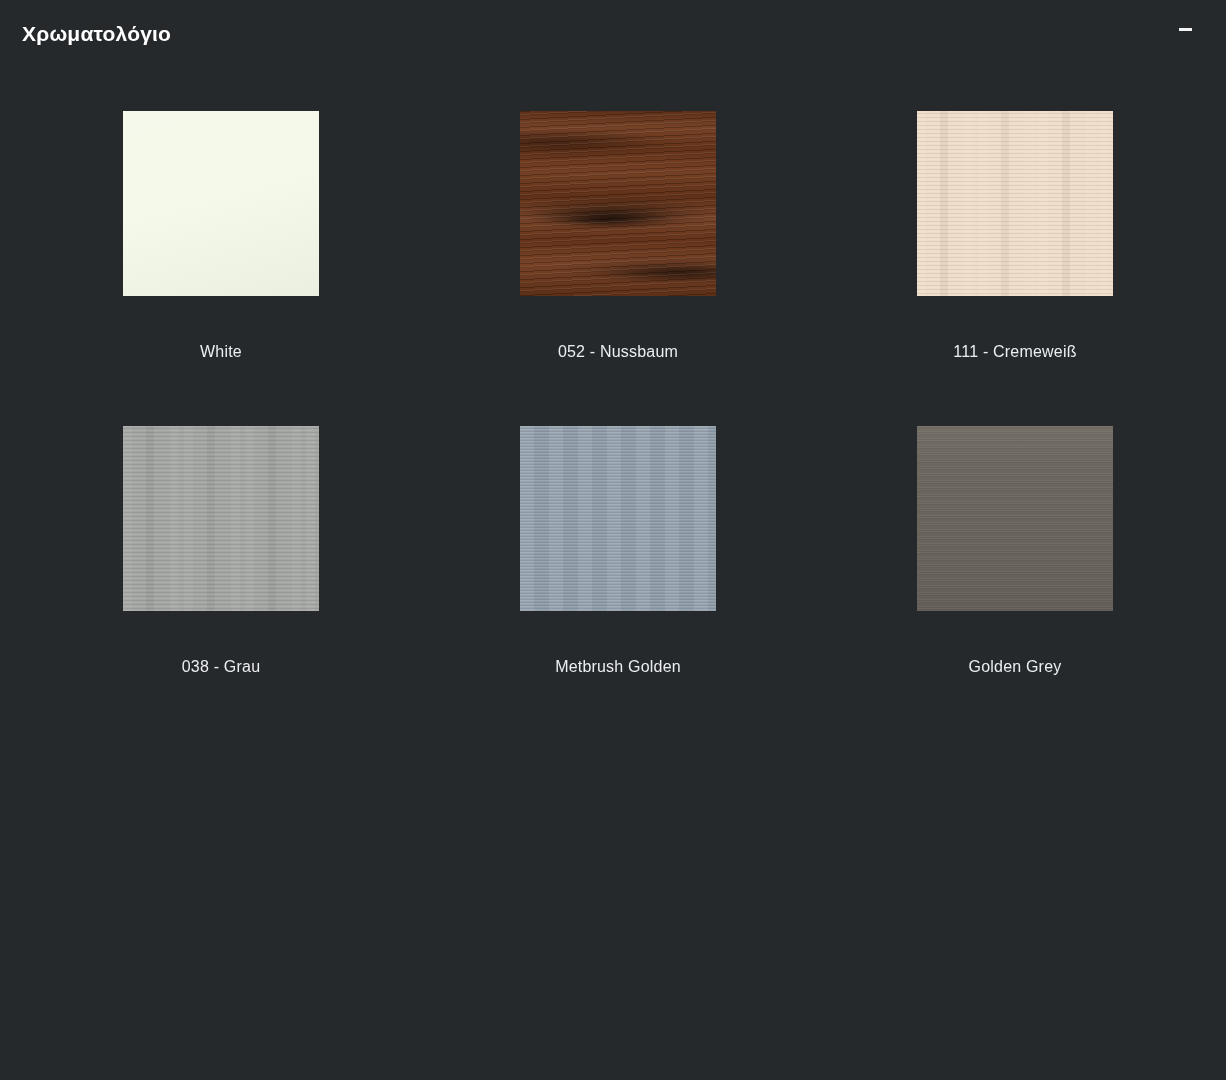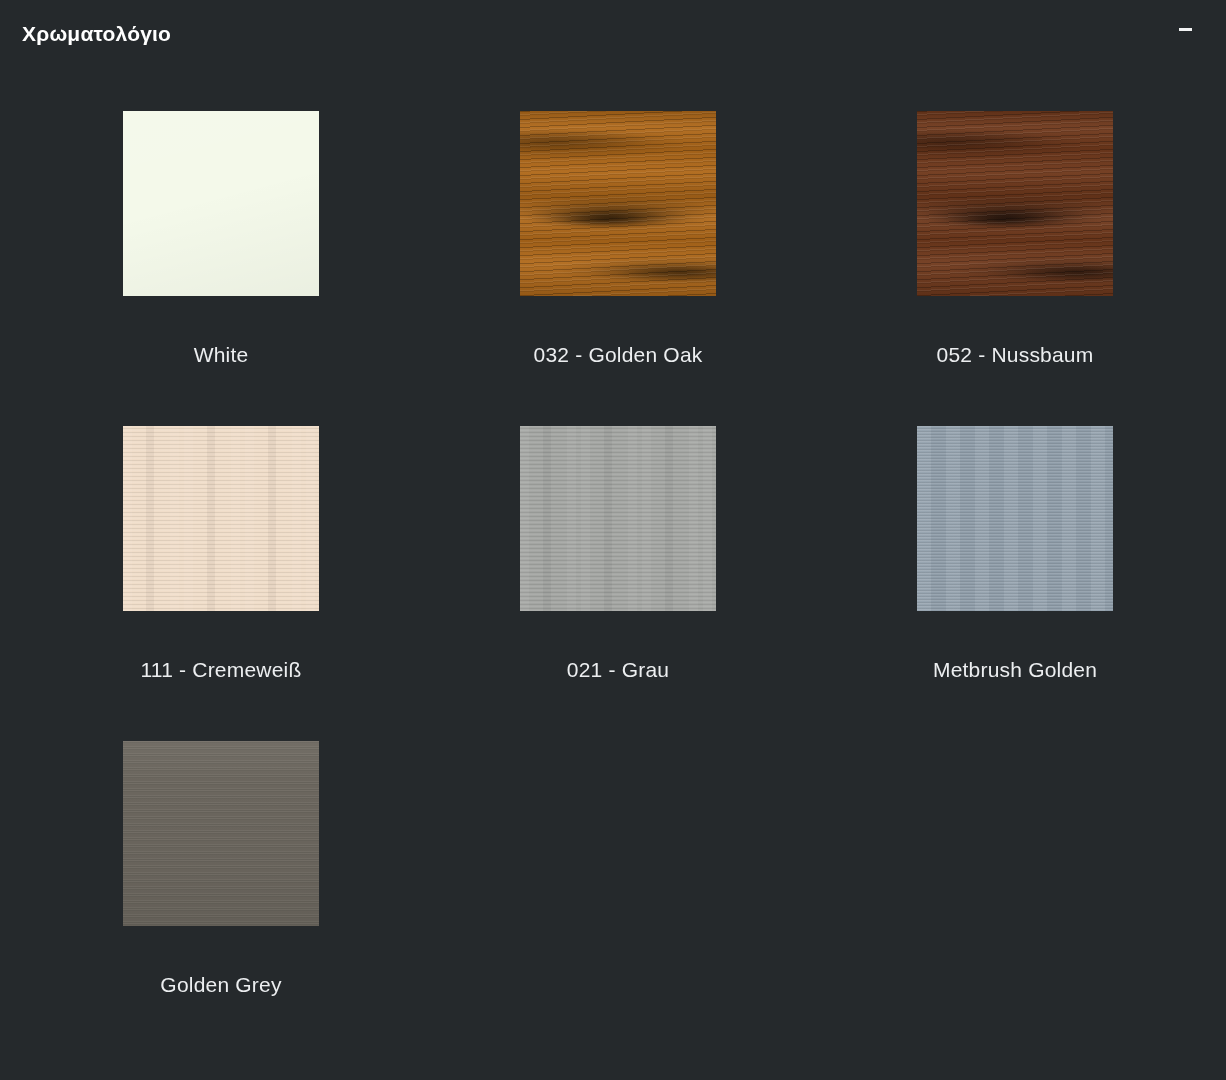--- a/index.html
+++ b/index.html
@@ -72,21 +72,21 @@
     height: 185px;
     position: relative;
     overflow: hidden;
     cursor: pointer;
     background-color: #bbb;
   }
   .swatch-label {
     width: 196px;
     text-align: center;
     color: #eceef0;
-    font-size: 21px;
+    font-size: 16px;
     margin-top: 47px;
     letter-spacing: 0.2px;
   }
 
   
   .tex {
     position: absolute;
     inset: 0;
   }
 
@@ -214,28 +214,20 @@
 <div class="gallery">
   <div class="grid">
 
     <div class="swatch-cell">
       <div class="swatch" id="sw0" style="background-color: rgb(244, 249, 234);">
         <span class="tex flat-sheen"></span>
       </div>
       <div class="swatch-label">White</div>
     </div>
 
-    <div class="swatch-cell">
-      <div class="swatch" id="sw1" style="background-color: rgb(176, 105, 26);">
-        <span class="tex wood-bands"></span>
-        <span class="tex wood-rings"></span>
-        <span class="tex wood-lines"></span>
-      </div>
-      <div class="swatch-label">032 - Golden Oak</div>
-    </div>
 
     <div class="swatch-cell">
       <div class="swatch" id="sw2" style="background-color: rgb(112, 57, 28);">
         <span class="tex wood-bands"></span>
         <span class="tex wood-rings"></span>
         <span class="tex wood-lines"></span>
       </div>
       <div class="swatch-label">052 - Nussbaum</div>
     </div>
 
@@ -246,21 +238,21 @@
       </div>
       <div class="swatch-label">111 - Cremeweiß</div>
     </div>
 
 
     <div class="swatch-cell">
       <div class="swatch" id="sw5" style="background-color: rgb(163, 165, 162);">
         <span class="tex grain-fine"></span>
         <span class="tex streaks"></span>
       </div>
-      <div class="swatch-label">021 - Grau</div>
+      <div class="swatch-label">038 - Grau</div>
     </div>
 
     <div class="swatch-cell">
       <div class="swatch" id="sw6" style="background-color: rgb(147, 161, 173);">
         <span class="tex brushed"></span>
       </div>
       <div class="swatch-label">Metbrush Golden</div>
     </div>
 
 

